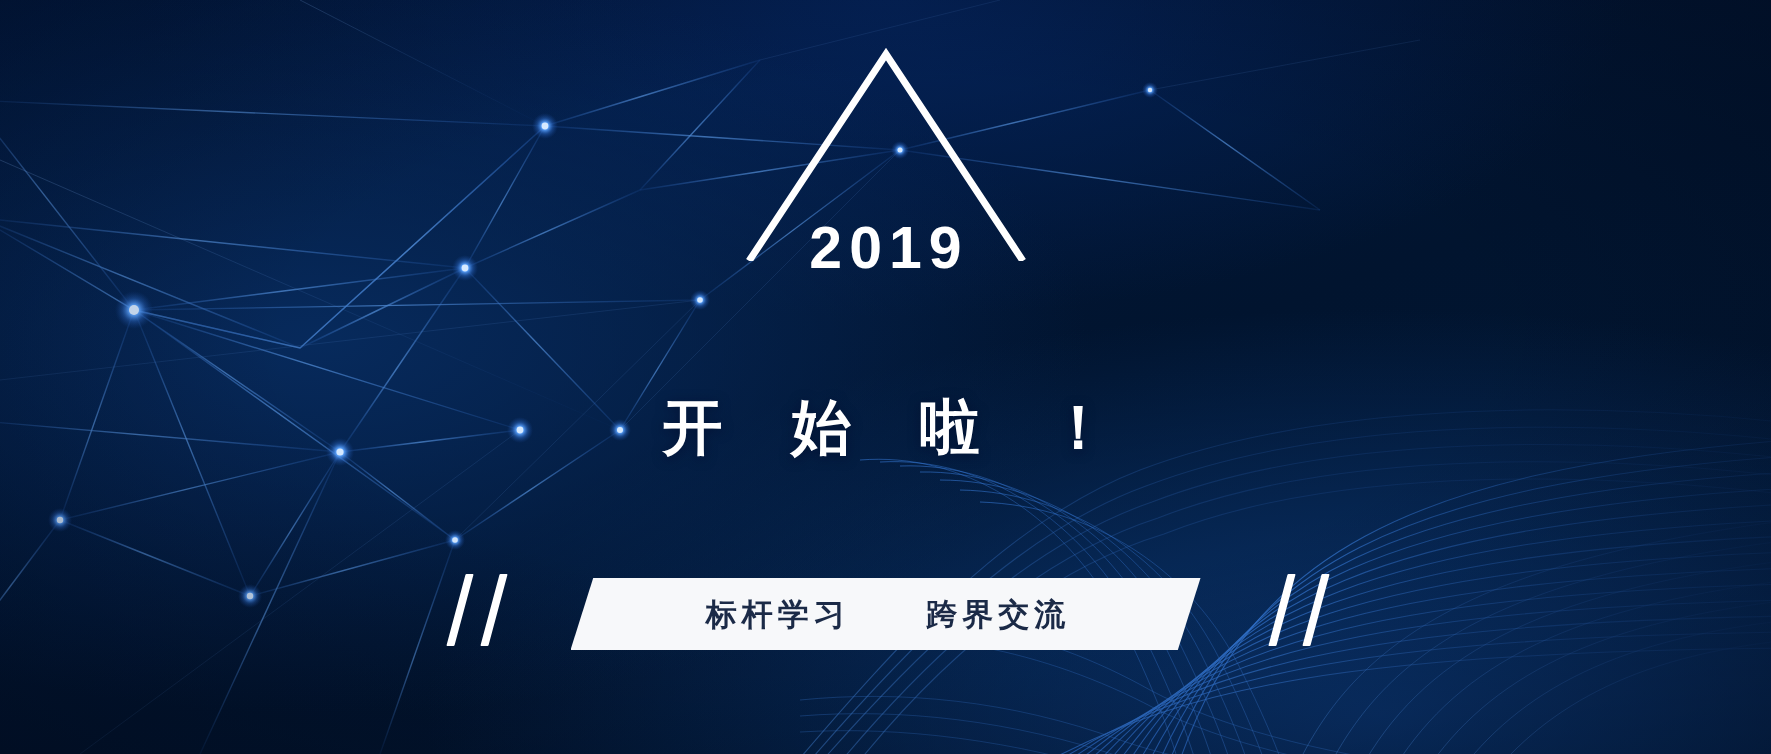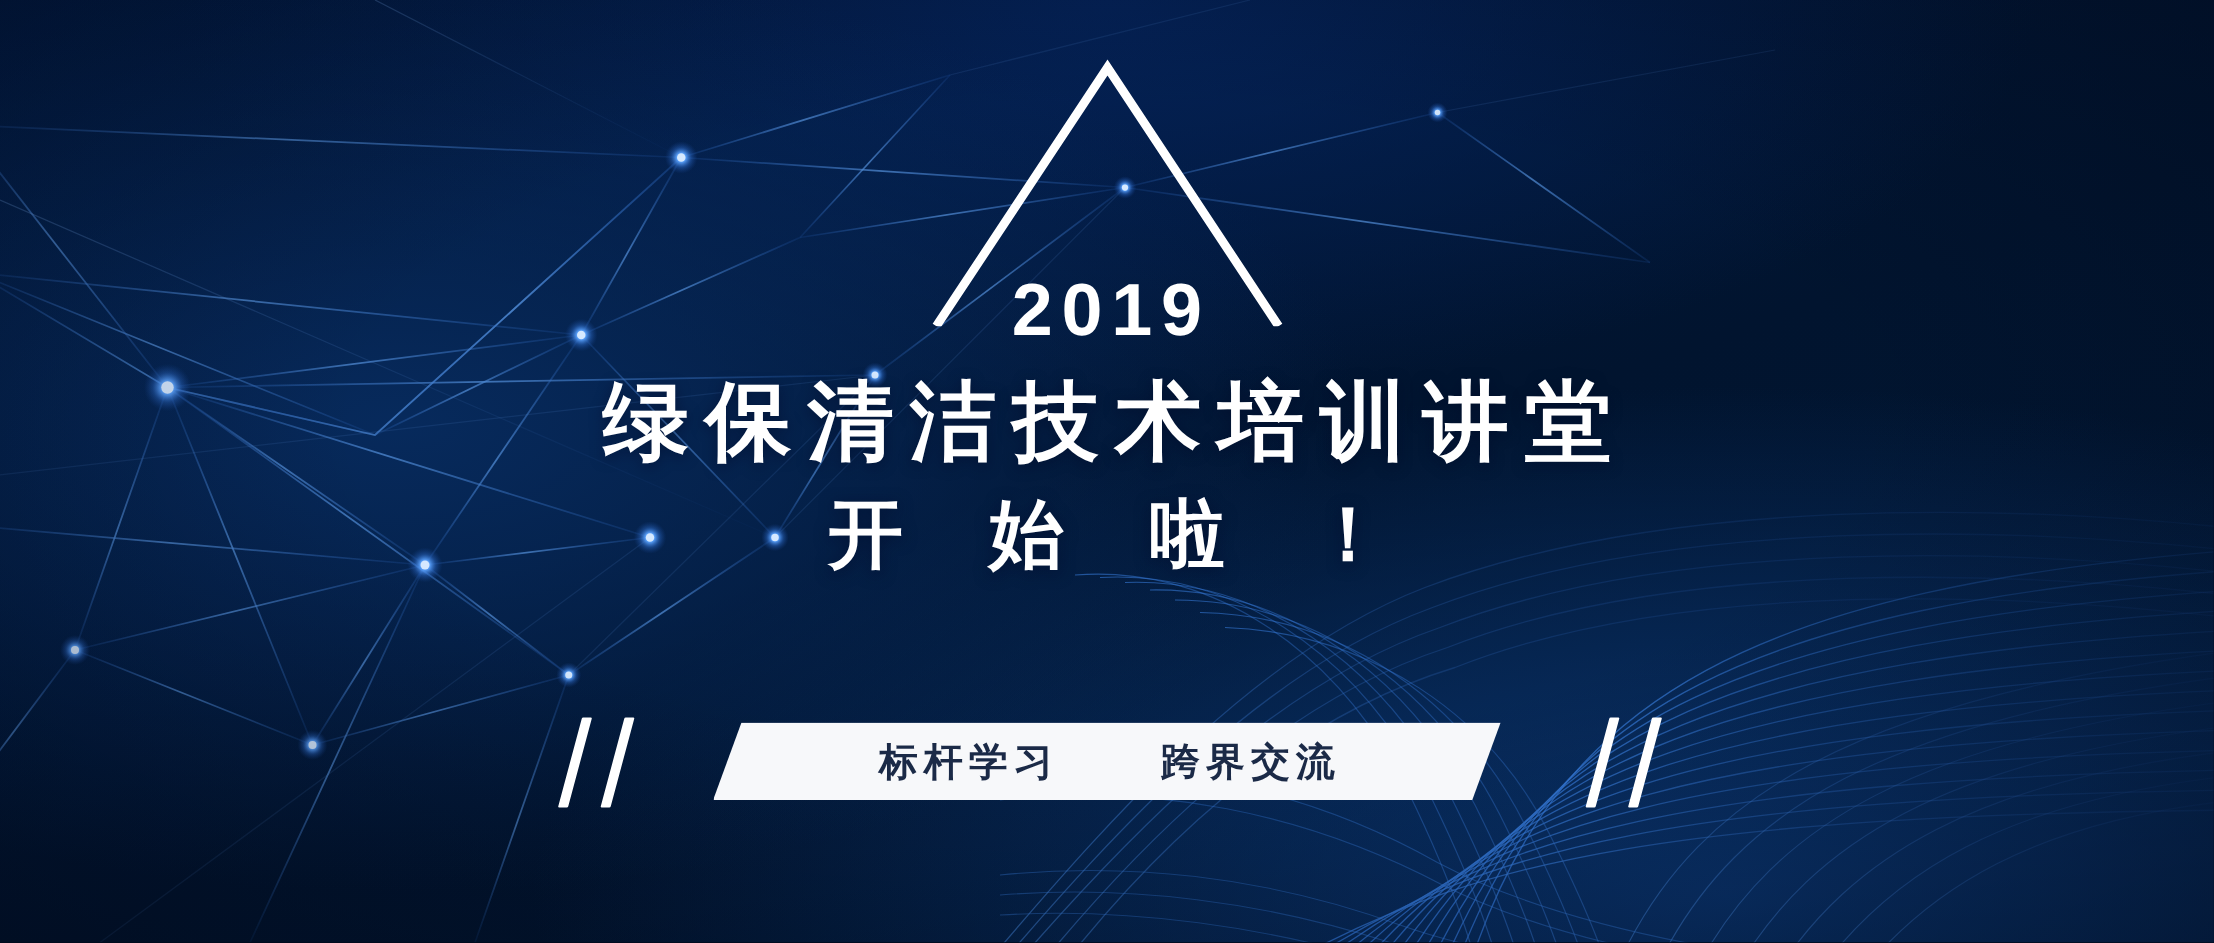--- a/index.html
+++ b/index.html
@@ -103,26 +103,27 @@
     text-shadow: 0 2px 12px rgba(0,10,40,0.55);
   }
 
   
   .ribbon {
     position: absolute;
     left: 50%;
     top: 578px;
     transform: translateX(-50%);
     width: 630px;
-    height: 62px;
+    height: 72px;
     background: #f7f8fa;
     clip-path: polygon(3.6% 0, 100% 0, 96.4% 100%, 0 100%);
     display: flex;
     align-items: center;
     justify-content: center;
+    font-family: Liberation Serif, serif;
   }
   .ribbon-text {
     color: #1b2a47;
     font-size: 31px;
     font-weight: bold;
     letter-spacing: 5px;
     text-indent: 5px;
     white-space: pre;
     line-height: 1;
   }
@@ -317,21 +318,20 @@
   <div class="content">
 
     <div class="chevron-wrap">
       <svg width="290" height="215" viewBox="0 0 290 215" fill="none">
         <path d="M10 212 L145 8 L280 212" stroke="#ffffff" stroke-width="7" stroke-linecap="square" fill="none"></path>
       </svg>
     </div>
 
     <div class="year">2019</div>
 
-    <div class="title-main">绿保清洁技术培训讲堂</div>
 
     <div class="title-sub">开 始 啦 ！</div>
 
     <div class="slash slash-l1"></div>
     <div class="slash slash-l2"></div>
     <div class="slash slash-r1"></div>
     <div class="slash slash-r2"></div>
 
     <div class="ribbon">
       <span class="ribbon-text">标杆学习      跨界交流</span>

